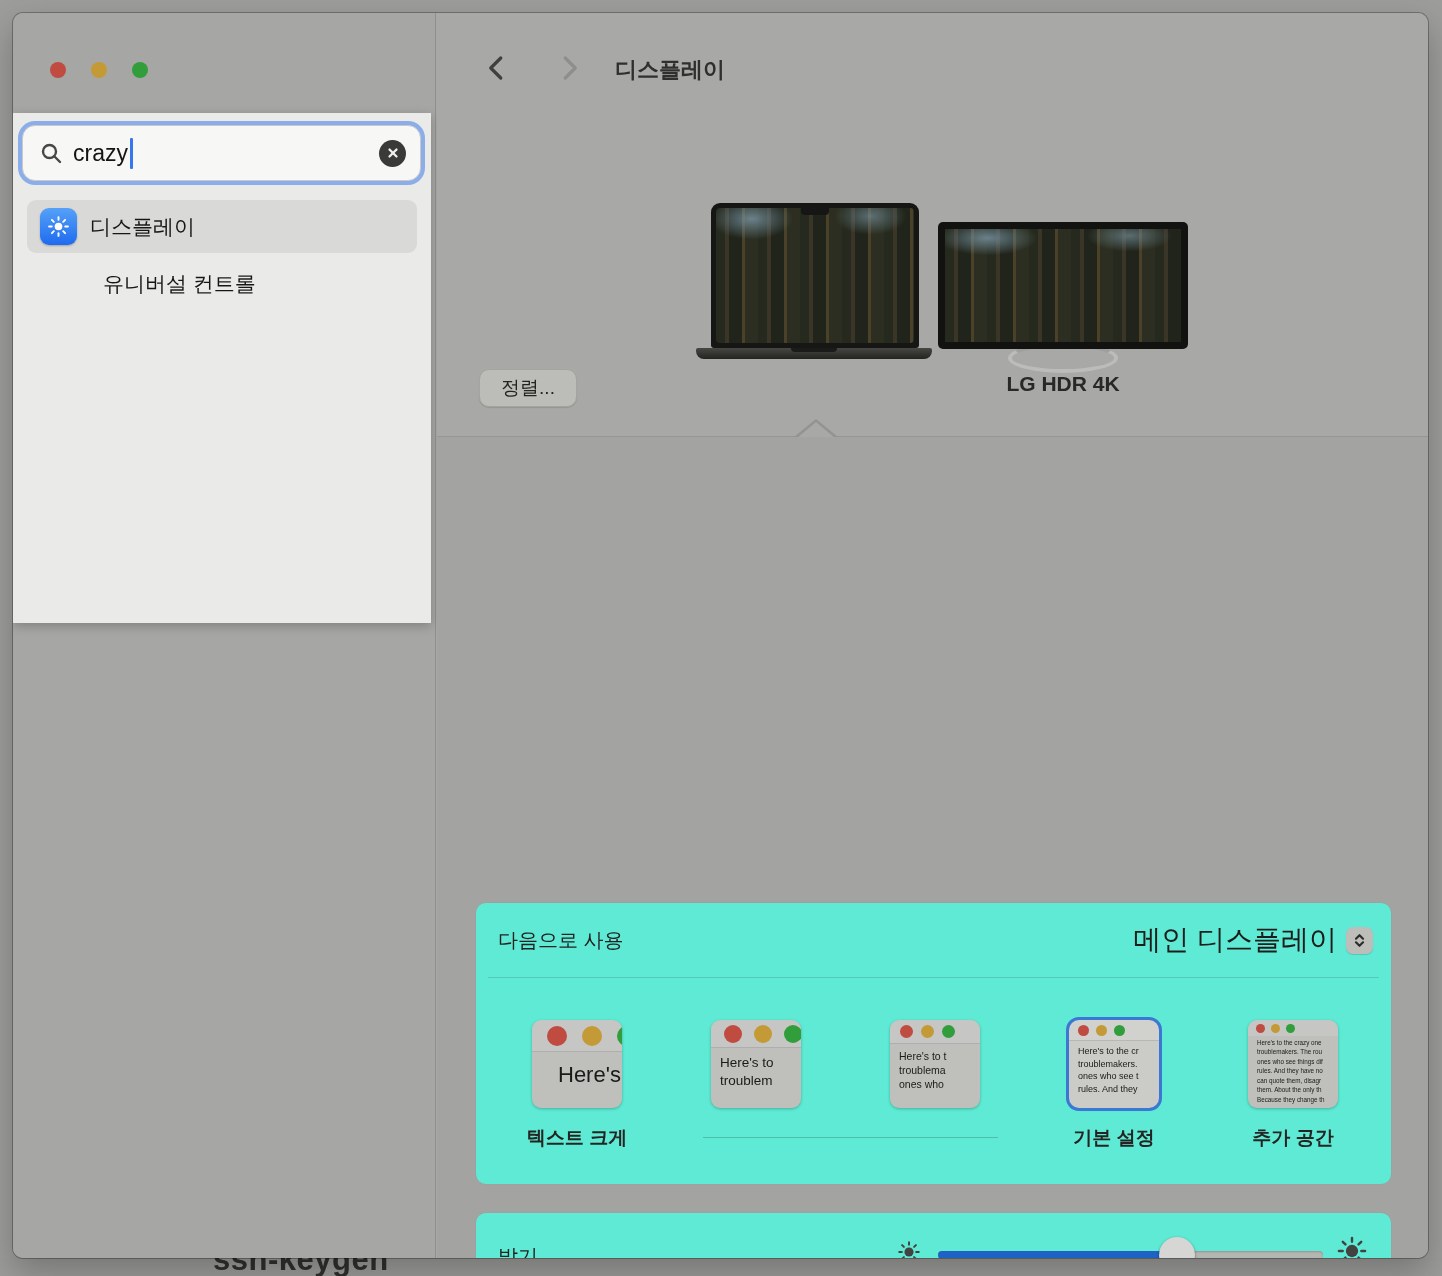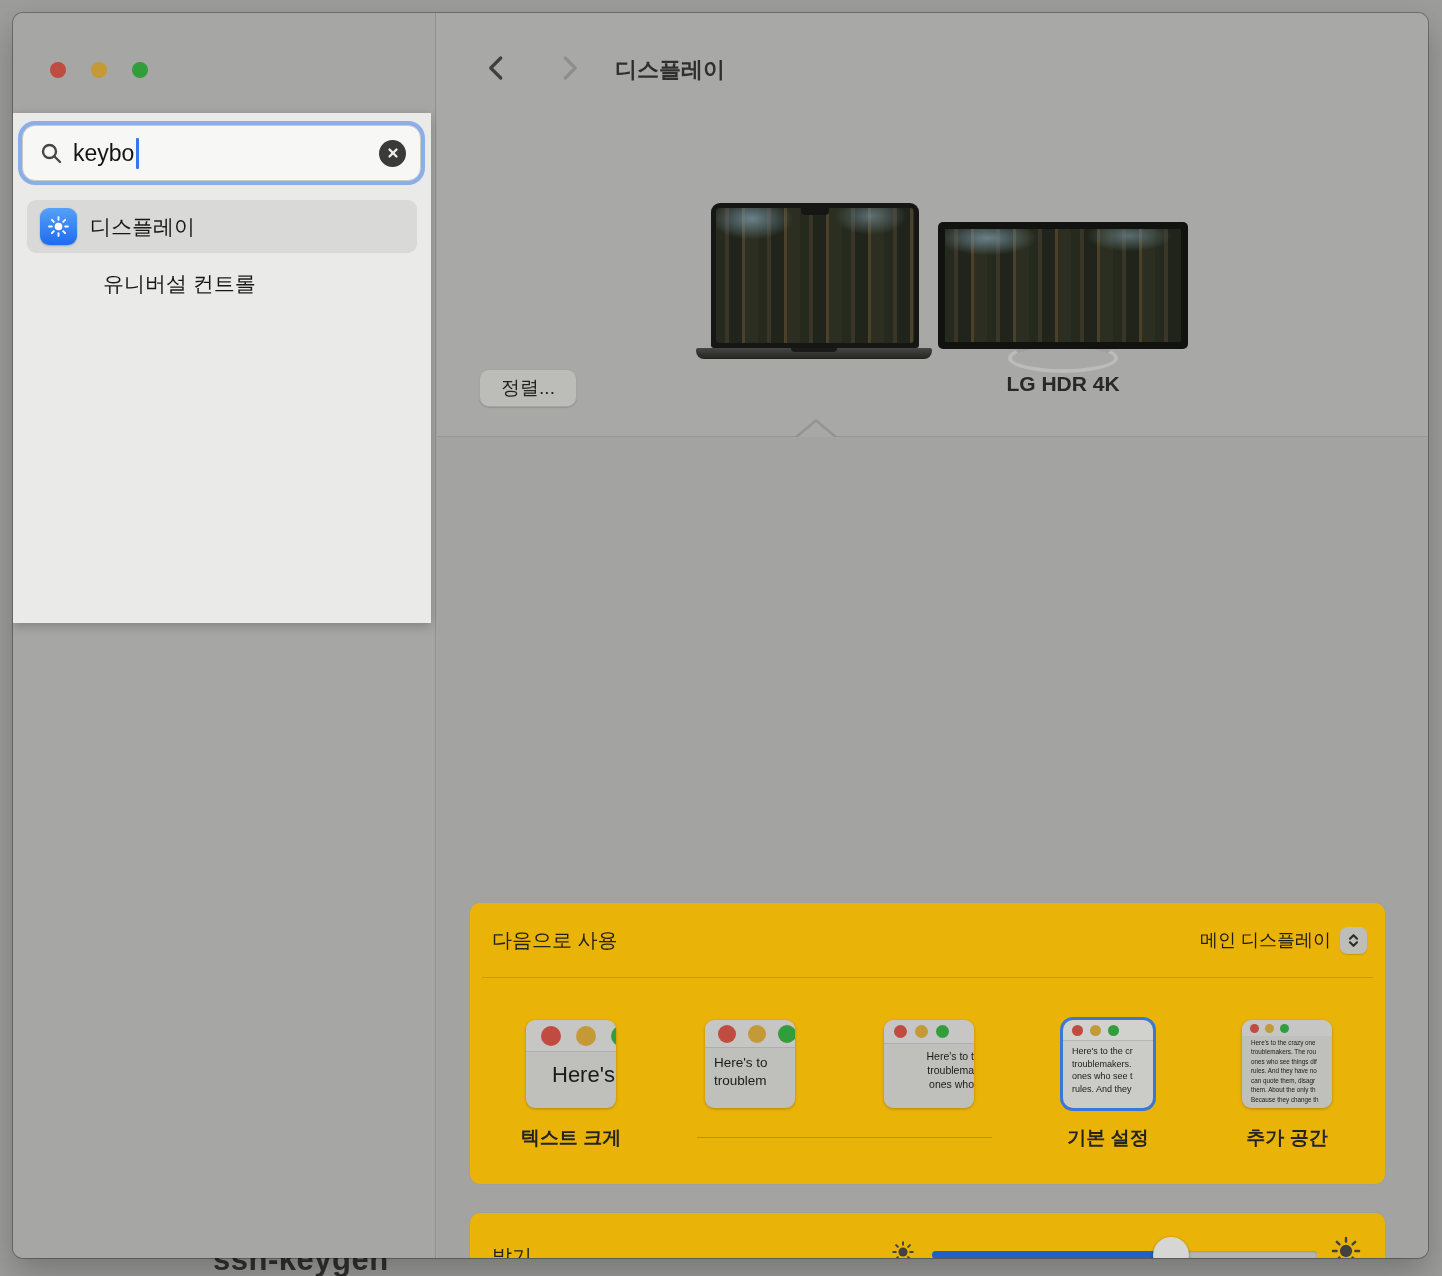--- a/index.html
+++ b/index.html
@@ -144,33 +144,33 @@
 
   .arrange-btn {
     position:absolute; left:42px; top:356px; width:98px; height:38px;
     background:#bcbcb9; border:1px solid #a4a4a2; border-radius:10px;
     font-size:19px; color:#232321; display:flex; align-items:center; justify-content:center;
     box-shadow:0 1px 1px rgba(0,0,0,0.12);
   }
 
   
   .card {
-    position:absolute; left:32px; width:917px;
-    background:#eab308; border:1px solid #a0a09e; border-radius:11px;
+    position:absolute; left:38px; width:917px;
+    background:#5eead4; border:1px solid #a0a09e; border-radius:11px;
   }
   .card-1 { top:465px; height:283px; }
   .card-2 { top:775px; height:280px; }
 
   .row { position:absolute; left:0; right:0; display:flex; align-items:center; padding:0 18px 0 22px; }
   .row-label { font-size:20px; color:#222220; }
   .spacer { flex:1; }
   .inner-div { position:absolute; left:12px; right:12px; height:1px; background:rgba(0,0,0,0.13); }
 
   .stepper { display:flex; align-items:center; gap:9px; }
-  .stepper-value { font-size:18px; color:#1d1d1b; }
+  .stepper-value { font-size:28px; color:#1d1d1b; }
   .stepper-box {
     width:27px; height:27px; border-radius:7px; background:#bdbdba;
     display:flex; align-items:center; justify-content:center;
     box-shadow:0 1px 1px rgba(0,0,0,0.15);
   }
   .stepper-box svg { width:17px; height:17px; color:#2c2c2a; }
 
   
   .scale-opt { position:absolute; top:117px; width:90px; height:88px; }
   .mini-win {
@@ -184,21 +184,21 @@
   .mini-bar { display:flex; align-items:center; border-bottom:1px solid rgba(0,0,0,0.12); background:rgba(255,255,255,0.12); }
   .mini-bar i { border-radius:50%; display:block; flex:none; }
   .mini-text { white-space:pre-line; color:#1a1a18; padding-left:9px; overflow:hidden; }
   .o1 .mini-bar { height:32px; padding-left:15px; gap:15px; } .o1 .mini-bar i { width:20px; height:20px; }
   .o2 .mini-bar { height:28px; padding-left:13px; gap:12px; } .o2 .mini-bar i { width:18px; height:18px; }
   .o3 .mini-bar { height:24px; padding-left:10px; gap:8px; }  .o3 .mini-bar i { width:13px; height:13px; }
   .o4 .mini-bar { height:21px; padding-left:9px; gap:7px; }   .o4 .mini-bar i { width:11px; height:11px; }
   .o5 .mini-bar { height:16px; padding-left:8px; gap:6px; border-bottom:none; } .o5 .mini-bar i { width:9px; height:9px; }
   .o1 .mini-text { font-size:22px; line-height:1.25; padding-top:9px;padding-left:26px; }
   .o2 .mini-text { font-size:13.5px; line-height:1.3; padding-top:6px; }
-  .o3 .mini-text { font-size:10.5px; line-height:1.35; padding-top:5px;text-align:right; }
+  .o3 .mini-text { font-size:10.5px; line-height:1.35; padding-top:5px; }
   .o4 .mini-text { font-size:9px;  line-height:1.4; padding-top:4px; }
   .o5 .mini-text { font-size:6.3px; line-height:1.5; padding-top:2px; }
   .o1 { left:56px; } .o2 { left:235px; } .o3 { left:414px; } .o4 { left:593px; } .o5 { left:772px; }
   .scale-label {
     position:absolute; top:222px; width:180px; text-align:center;
     font-size:19px; font-weight:700; color:#242422;
   }
   .sl1 { left:11px; } .sl4 { left:548px; } .sl5 { left:727px; }
   .scale-connector { position:absolute; top:234px; left:227px; width:295px; height:1px; background:rgba(0,0,0,0.18); }
 
@@ -232,21 +232,21 @@
         <span class="dot-yellow"></span>
         <span class="dot-green"></span>
       </div>
 
       <div class="search-panel">
         <div class="search-field">
           <svg class="mag" viewBox="0 0 24 24" fill="none" stroke="currentColor" stroke-width="2.4" stroke-linecap="round">
             <circle cx="10.5" cy="10.5" r="6.5"></circle>
               <line x1="15.5" y1="15.5" x2="21" y2="21"></line>
           </svg>
-          <span class="search-text">keybo</span>
+          <span class="search-text">crazy</span>
           <span class="caret-bar"></span>
           <span class="clear-btn">
             <svg viewBox="0 0 24 24" fill="none" stroke="currentColor" stroke-width="4.5" stroke-linecap="round">
               <line x1="5" y1="5" x2="19" y2="19"></line>
                 <line x1="19" y1="5" x2="5" y2="19"></line>
             </svg>
           </span>
         </div>
 
         <div class="result-row row1 selected">

